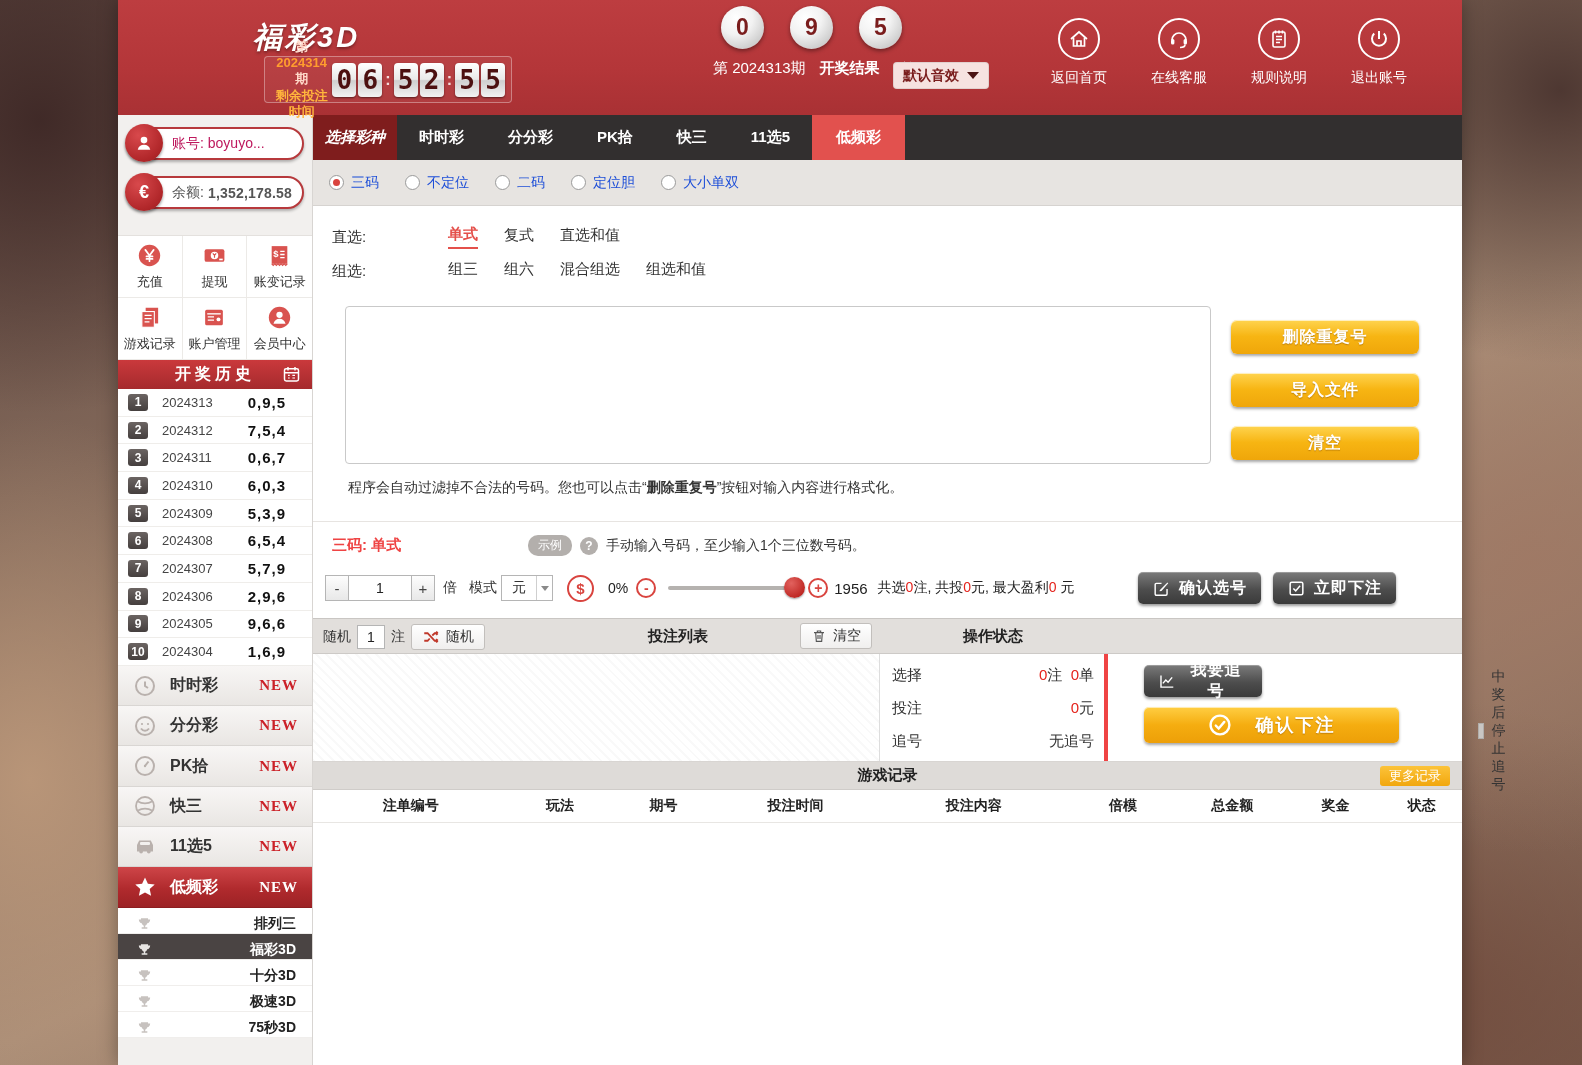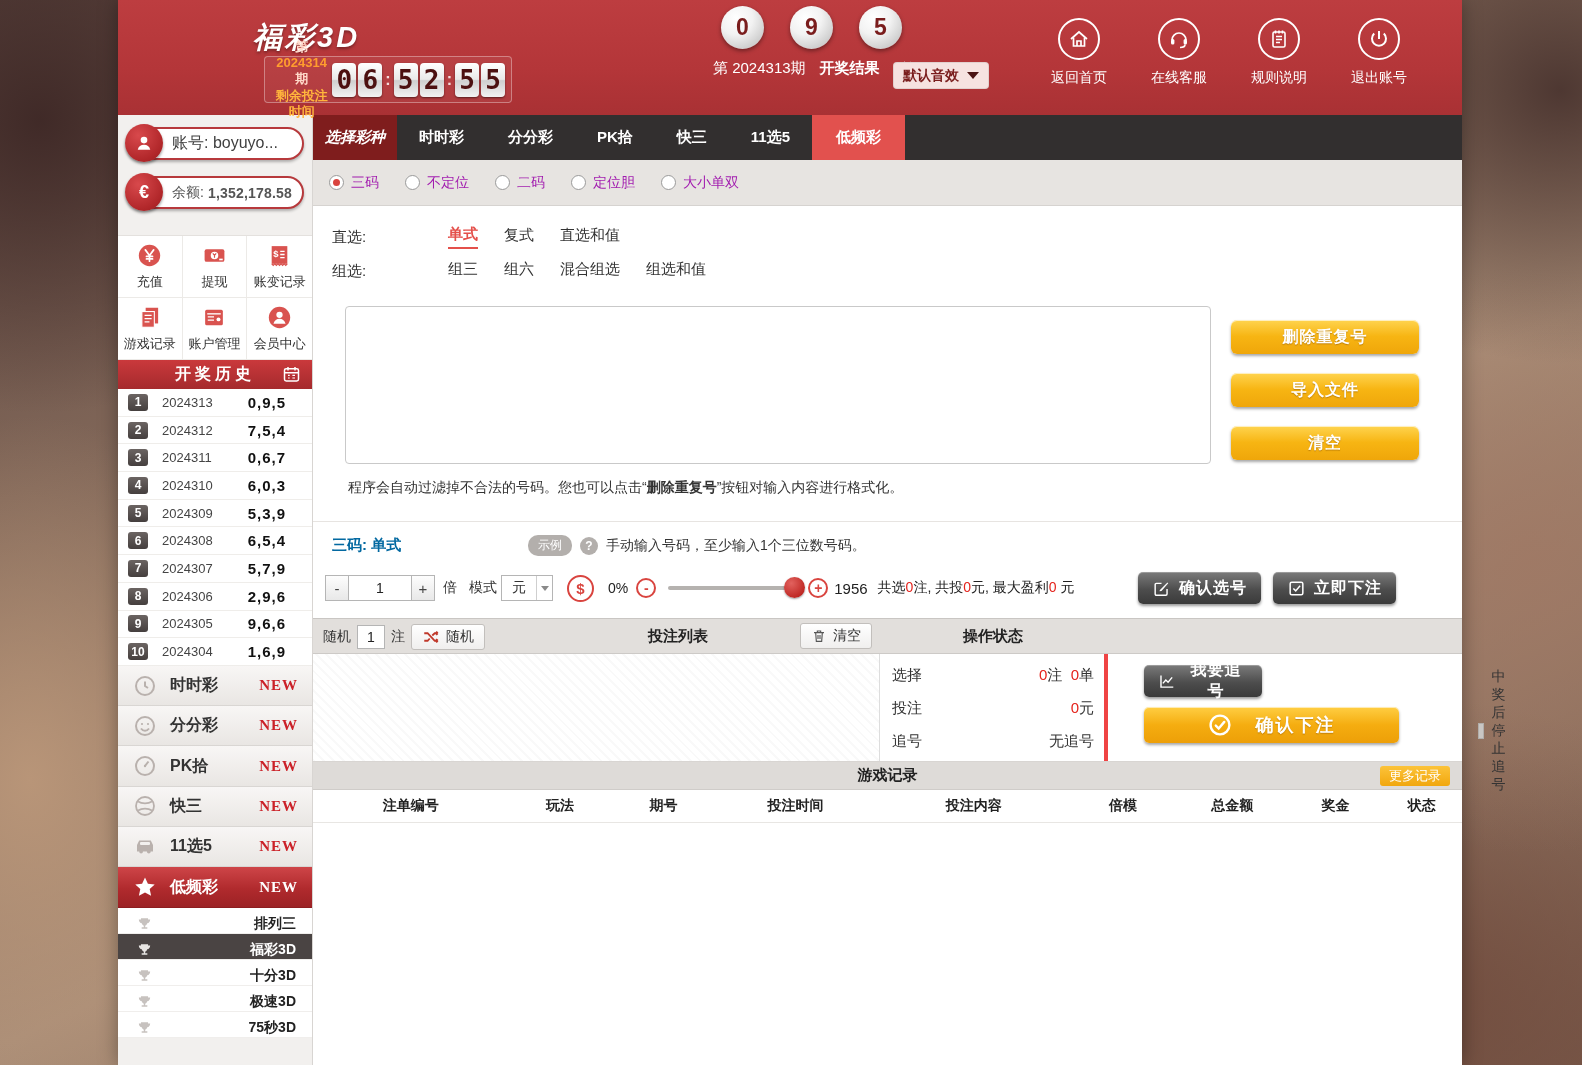--- a/index.html
+++ b/index.html
@@ -46,21 +46,21 @@
 
   .hdr-nav { position:absolute; right:52px; top:18px; display:flex; gap:38px; }
   .nav-item { width:62px; display:flex; flex-direction:column; align-items:center; gap:9px; cursor:pointer; }
   .nav-circ { width:42px; height:42px; border:2px solid #fff; border-radius:50%; display:flex; align-items:center; justify-content:center; }
   .nav-item .t { color:#fff; font-size:14px; white-space:nowrap; }
 
   
   .bodyrow { flex:1; display:flex; min-height:0; }
   .sidebar { width:195px; flex:0 0 195px; background:#f2f0ee; border-right:1px solid #d8d5d2; display:flex; flex-direction:column; }
   .acct-zone { padding:12px 8px 10px 8px; }
-  .pill { position:relative; height:33px; border:2px solid #b7393c; border-radius:17px; background:#fff; margin-bottom:16px; box-shadow:0 2px 3px rgba(0,0,0,.28); display:flex; align-items:center; padding-left:44px; font-size:16px; color:#404040; }
+  .pill { position:relative; height:33px; border:2px solid #b7393c; border-radius:17px; background:#fff; margin-bottom:16px; box-shadow:0 2px 3px rgba(0,0,0,.28); display:flex; align-items:center; padding-left:44px; font-size:14px; color:#be185d; }
   .pill .cic { position:absolute; left:-3px; top:-5px; width:38px; height:38px; border-radius:50%; background:radial-gradient(circle at 35% 30%, #d8494c, #b02629 70%, #951d20); box-shadow:0 2px 3px rgba(0,0,0,.4); display:flex; align-items:center; justify-content:center; color:#fff; font-weight:bold; font-size:18px; }
   .pill.balance { font-size:14px; color:#555; }
   .pill.balance b { font-weight:bold; color:#555; margin-left:4px; letter-spacing:.2px; }
   .quick { background:#fff; border-top:1px solid #e4e1de; display:grid; grid-template-columns:1fr 1fr 1fr; }
   .qcell { height:62px; border-right:1px solid #eceae7; border-bottom:1px solid #eceae7; display:flex; flex-direction:column; align-items:center; justify-content:center; gap:5px; cursor:pointer; }
   .qcell:nth-child(3n) { border-right:none; }
   .qcell .qi { width:30px; height:26px; color:#d9534f; display:flex; align-items:center; justify-content:center; }
   .qcell .qt { font-size:13px; color:#333; }
 
   .hist-head { height:29px; background:linear-gradient(180deg,#ca393c,#a52a2d); display:flex; align-items:center; justify-content:center; position:relative; color:#fff; font-size:16px; font-weight:bold; letter-spacing:4px; }
@@ -87,41 +87,41 @@
   .srow.active .si { color:#e8e5e3; }
   .srow.active .st { color:#fff; }
 
   
   .main { flex:1; background:#fff; display:flex; flex-direction:column; min-width:0; }
   .tabbar { height:45px; flex:0 0 45px; background:#322f2f; display:flex; }
   .tab { padding:0 22px; display:flex; align-items:center; color:#fff; font-size:15px; font-weight:bold; cursor:pointer; }
   .tab.first { background:#7f1d1d; padding:0 12px;font-style:italic; }
   .tab.active { background:#e2514e; padding:0 24px; }
   .radiobar { height:46px; flex:0 0 46px; background:#e7e4e1; border-bottom:1px solid #d6d3d0; display:flex; align-items:center; gap:26px; padding-left:16px; }
-  .radio { display:flex; align-items:center; gap:7px; font-size:14px; color:#a21caf; cursor:pointer; }
+  .radio { display:flex; align-items:center; gap:7px; font-size:14px; color:#1d4ed8; cursor:pointer; }
   .rdot { width:15px; height:15px; border-radius:50%; background:#fff; border:1px solid #9a9a9a; position:relative; }
   .radio.sel .rdot::after { content:""; position:absolute; left:3px; top:3px; width:7px; height:7px; border-radius:50%; background:#d9443f; }
 
   .playrows { padding:14px 0 6px 19px; }
   .prow { display:flex; align-items:center; height:34px; }
   .prow .plabel { width:116px; font-size:15px; color:#333; }
   .prow .popt { margin-right:26px; font-size:15px; color:#333; cursor:pointer; padding-bottom:3px; }
   .prow .popt.on { color:#e4504b; border-bottom:2px solid #e4504b; font-weight:bold; }
 
   .betsec { position:relative; }
   .bigbox { margin:12px 0 0 32px; width:866px; height:158px; border:1px solid #c9c9c9; border-radius:4px; background:#fff; resize:none; font-size:14px; padding:8px; font-family:"Liberation Sans", sans-serif; }
   .sidebtns { position:absolute; left:918px; top:26px; width:188px; display:flex; flex-direction:column; gap:19px; }
   .goldbtn { height:34px; border:none; border-radius:6px; cursor:pointer;
     background:linear-gradient(180deg,#ffd44f 0%,#f7b513 48%,#efa60a 100%);
     box-shadow:0 2px 3px rgba(0,0,0,.35), inset 0 1px 0 rgba(255,255,255,.65);
     color:#fff; font-size:16px; font-weight:bold; text-shadow:0 1px 1px rgba(145,90,0,.55); letter-spacing:1px; }
   .filterhint { margin:11px 0 0 35px; font-size:14px; color:#333; }
   .filterhint b { font-weight:bold; }
   .modeline { margin-top:24px; border-top:1px solid #e7e4e1; padding:13px 0 4px 19px; display:flex; align-items:center; }
-  .modeline .ml { font-size:15px; font-weight:bold; color:#0369a1; width:196px; }
+  .modeline .ml { font-size:15px; font-weight:bold; color:#ef4444; width:196px; }
   .badge { background:#b3afac; color:#fff; font-size:12px; padding:2px 10px; border-radius:10px; margin-right:8px; cursor:pointer; }
   .qmark { width:18px; height:18px; border-radius:50%; background:#b3afac; color:#fff; font-size:12px; font-weight:bold; display:flex; align-items:center; justify-content:center; margin-right:8px; cursor:pointer; }
   .modeline .mh { font-size:14px; color:#333; }
 
   .controls { display:flex; align-items:center; padding:12px 12px 14px 12px; }
   .stepbtn { width:24px; height:26px; border:1px solid #b5b5b5; background:linear-gradient(#fdfdfd,#e8e8e8); font-size:15px; color:#444; display:flex; align-items:center; justify-content:center; cursor:pointer; }
   .stepval { width:62px; height:26px; border:1px solid #b5b5b5; border-left:none; border-right:none; text-align:center; font-size:14px; color:#222; display:flex; align-items:center; justify-content:center; background:#fff; }
   .clab { font-size:14px; color:#333; margin:0 4px 0 8px; }
   .sel-box { width:52px; height:26px; border:1px solid #b5b5b5; background:#fff; display:flex; align-items:center; cursor:pointer; }
   .sel-box .sv { flex:1; text-align:center; font-size:14px; color:#333; }

